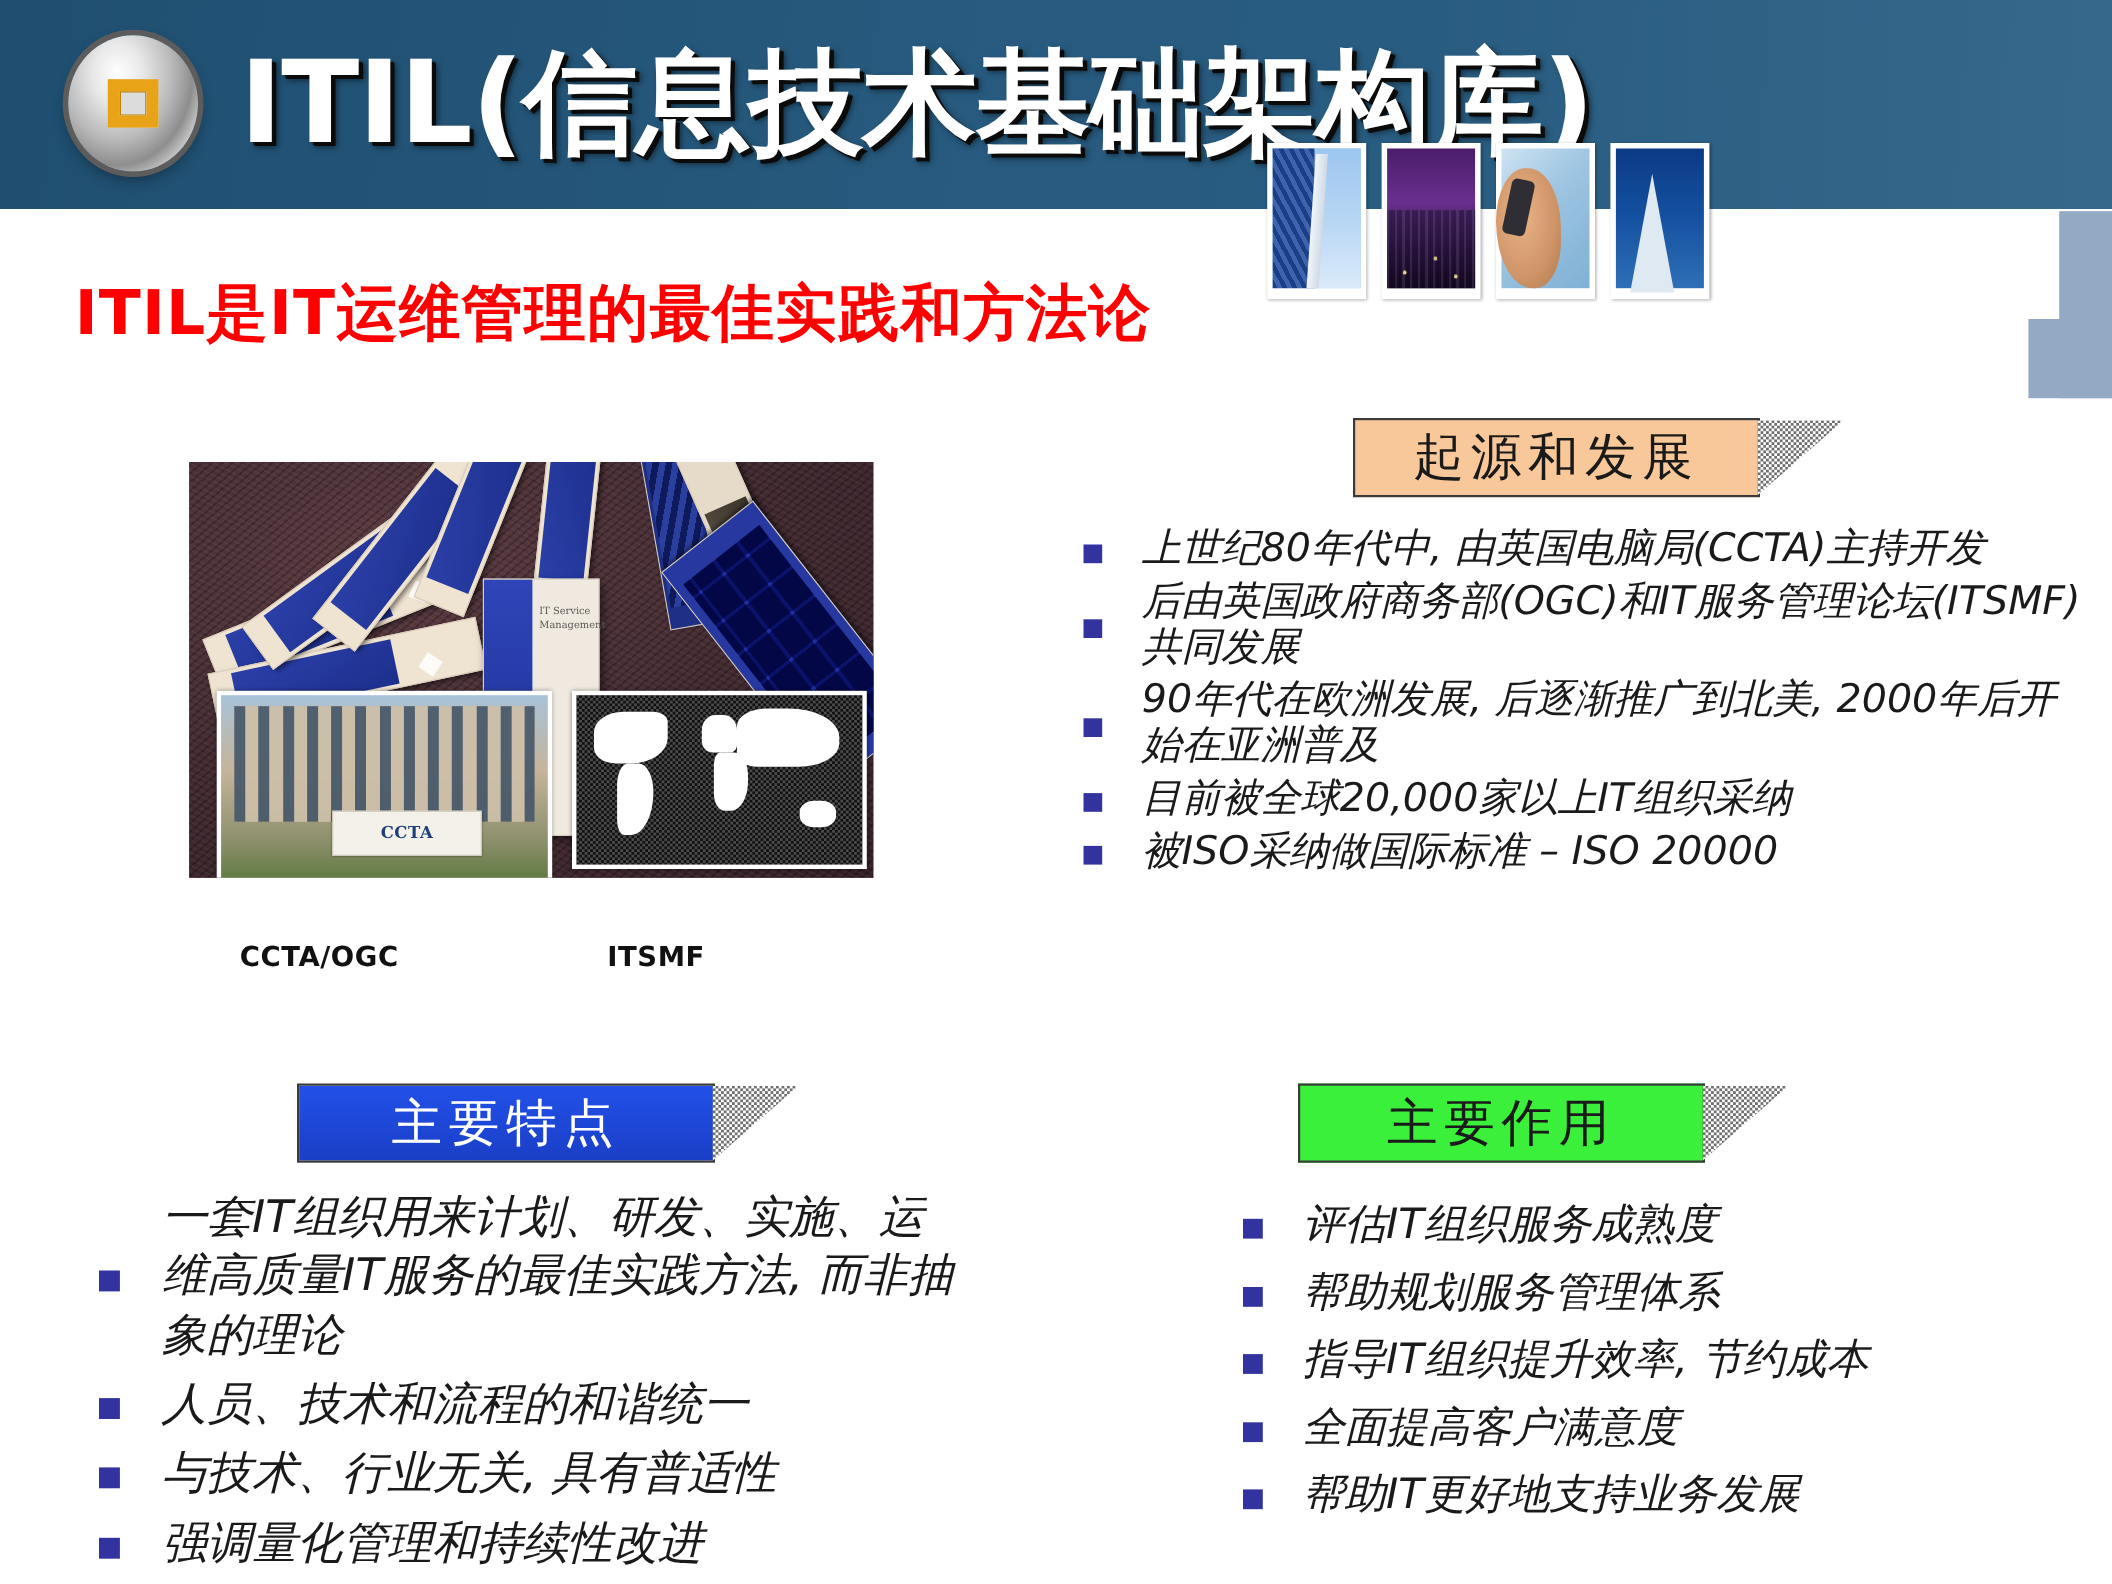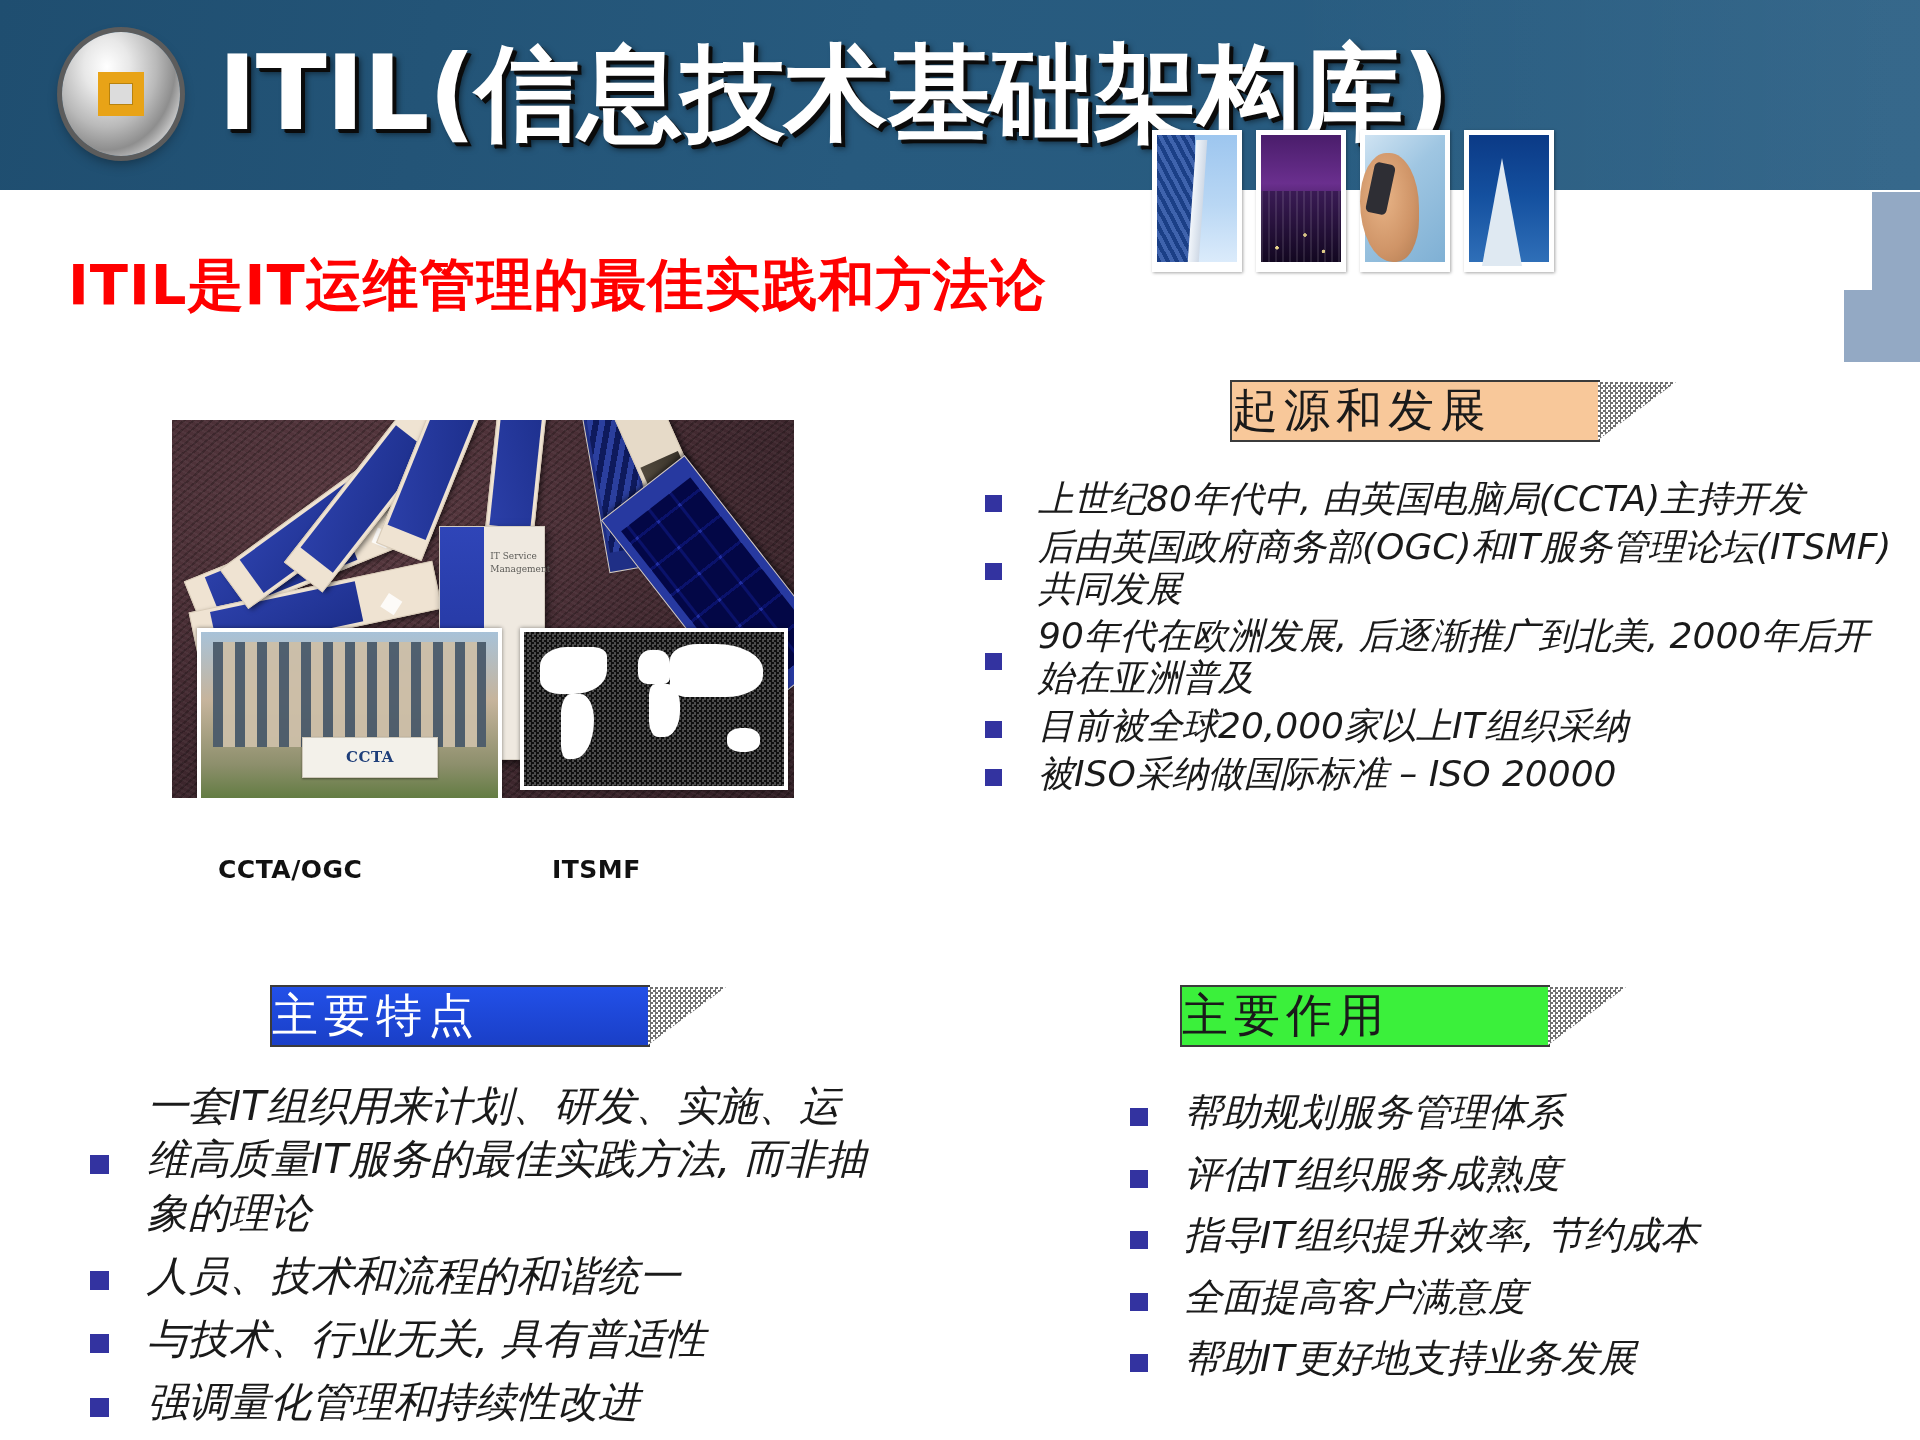--- a/index.html
+++ b/index.html
@@ -114,22 +114,22 @@
   .ccta-plate{ position:absolute; left:34%; bottom:14%; width:46%; height:24%;
     background:#f3f1ea; border:1px solid #cfc9bb; display:flex; align-items:center; justify-content:center;
     font-family:"DejaVu Serif","Liberation Serif",serif; font-weight:700; color:#1f3f7a;
     font-size:15px; letter-spacing:.5px; box-shadow:0 1px 2px rgba(0,0,0,.4); }
   .map-img{ position:relative; background:
       repeating-conic-gradient(#101010 0% 25%, #4b4b4b 0% 50%) 0 0/5px 5px; overflow:hidden; }
   .cont{ position:absolute; background:#ffffff; }
   .collage-cap{ position:absolute; font-size:25px; font-weight:700; color:#111; letter-spacing:.5px; }
 
   
-  .banner{ position:absolute; height:62px; border:2px solid #3b3b3b;
-           display:flex; align-items:center; }
+  .banner{ position:absolute; height:72px; border:2px solid #3b3b3b;
+           display:flex; align-items:center; justify-content:center; }
   .banner .btxt{ font-size:46px; font-weight:400; letter-spacing:6px;
                  font-family:"DejaVu Serif","Liberation Serif",serif; }
   .banner .shadow{
     position:absolute; left:100%; top:0; width:78px; height:100%;
     background:repeating-conic-gradient(#6f6f6f 0% 25%, #ffffff 0% 50%) 0 0/5px 5px;
     clip-path:polygon(0 0, 100% 0, 0 100%);
   }
   .b-origin{ left:1230px; top:380px; width:370px; background:#f8c89a; }
   .b-origin .btxt{ color:#1a1a1a; }
   .b-feature{ left:270px; top:985px; width:380px; background:#1f4fe0;
@@ -317,28 +317,28 @@
   </div>
 
   <div class="banner b-role">
     <span class="btxt">主要作用</span>
     <span class="shadow"></span>
   </div>
 
   <div class="blist list-role">
     <div class="bitem">
       <span class="bsq"></span>
+      <span class="btext">评估IT组织服务成熟度</span>
+    </div>
+    <div class="bitem">
+      <span class="bsq"></span>
       <span class="btext">帮助规划服务管理体系</span>
     </div>
     <div class="bitem">
       <span class="bsq"></span>
-      <span class="btext">评估IT组织服务成熟度</span>
-    </div>
-    <div class="bitem">
-      <span class="bsq"></span>
       <span class="btext">指导IT组织提升效率, 节约成本</span>
     </div>
     <div class="bitem">
       <span class="bsq"></span>
       <span class="btext">全面提高客户满意度</span>
     </div>
     <div class="bitem">
       <span class="bsq"></span>
       <span class="btext">帮助IT更好地支持业务发展</span>
     </div>

